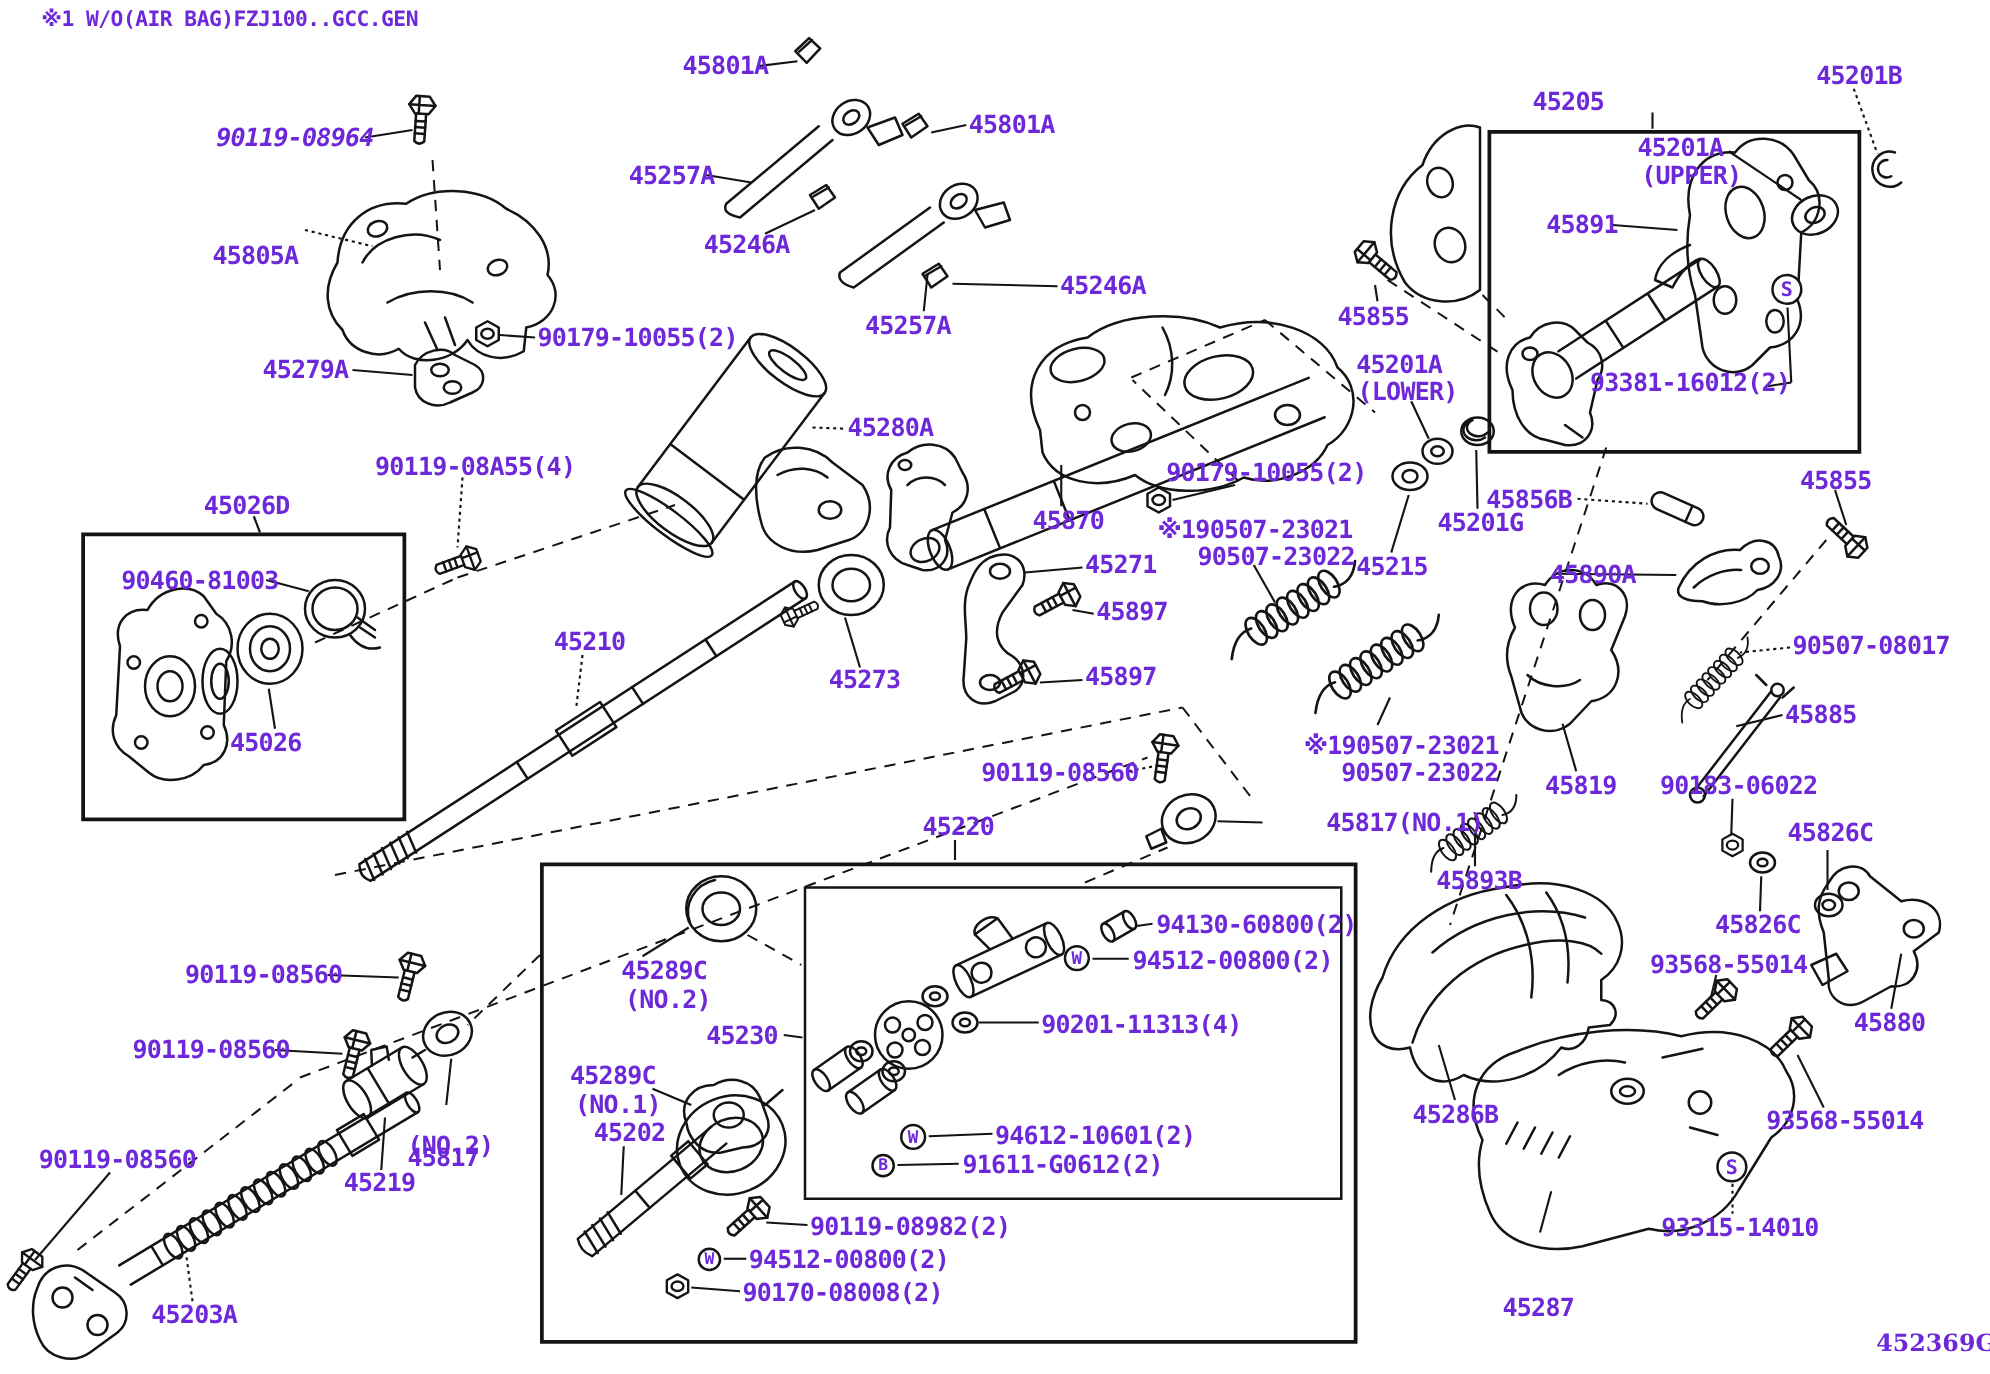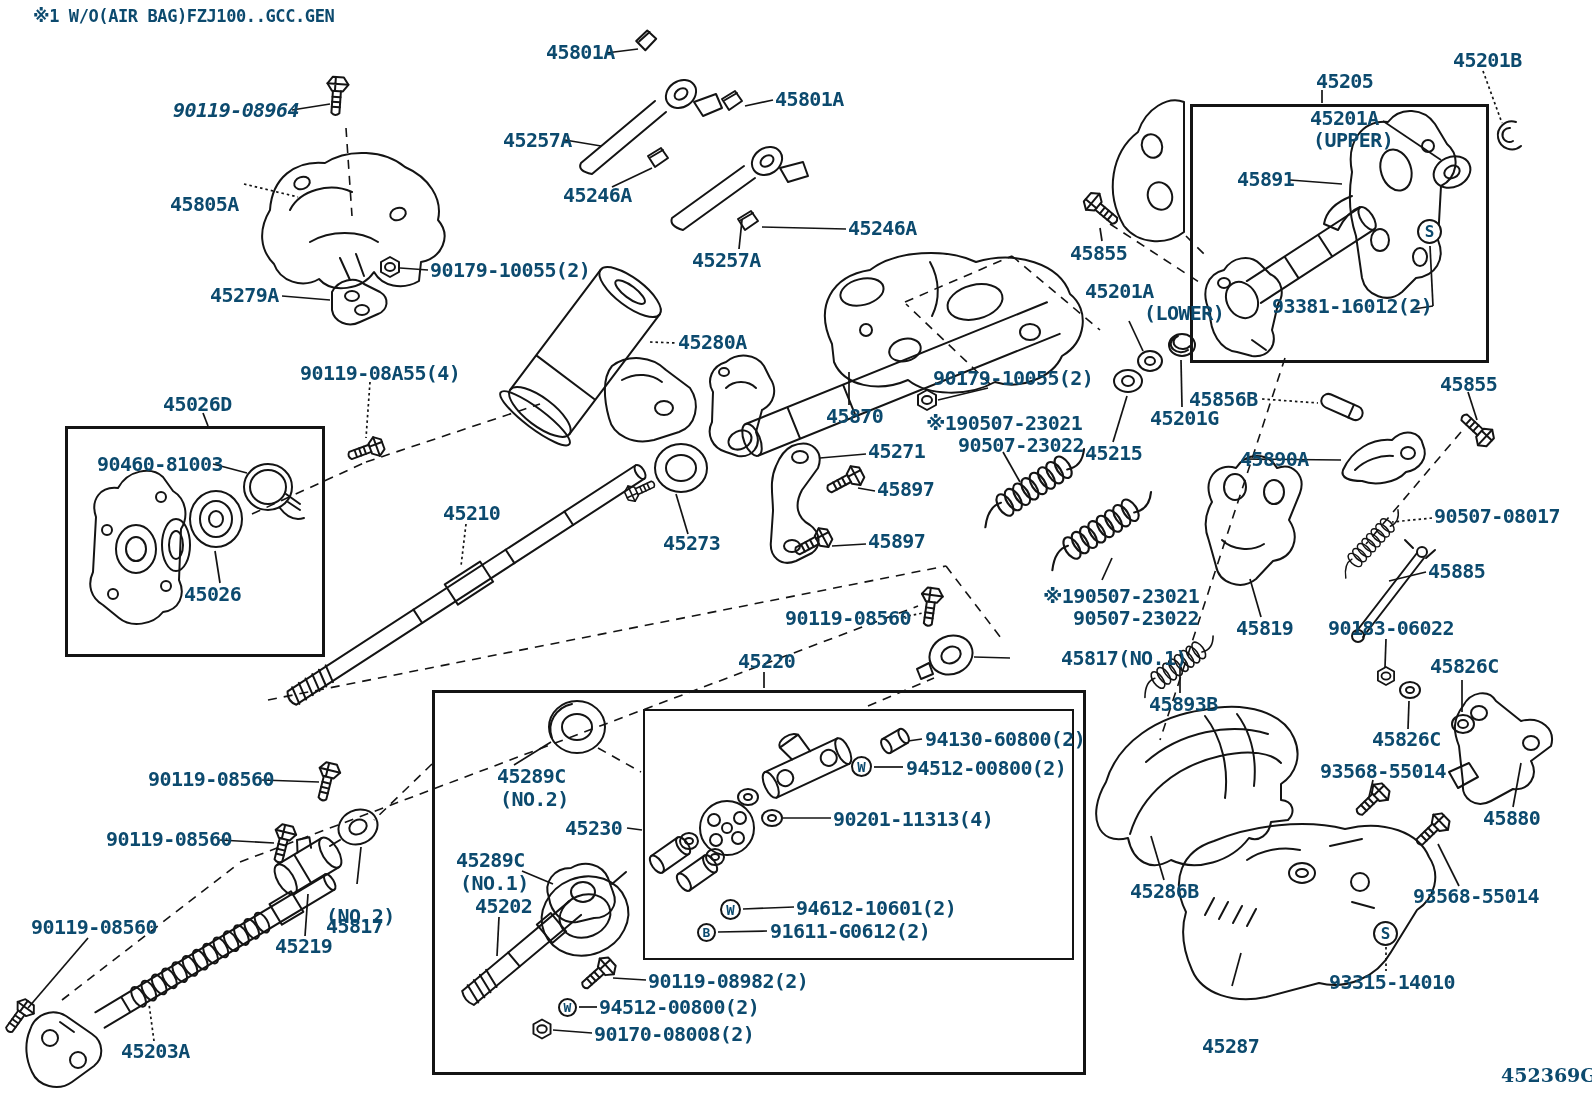--- a/index.html
+++ b/index.html
@@ -1,17 +1,17 @@
 <!DOCTYPE html>
 <html><head>
 <meta charset="utf-8">
 <style>
   html,body{margin:0;padding:0;background:#fff;}
   #canvas{position:relative;width:1592px;height:1099px;background:#ffffff;overflow:hidden;
-          font-family:"DejaVu Sans Mono","DejaVu Sans",monospace;color:#0c4a6e;}
+          font-family:"DejaVu Sans Mono","DejaVu Sans",monospace;color:#6d28d9;}
   #art{position:absolute;left:0;top:0;}
   .ink{stroke:#141414;fill:none;stroke-width:2;stroke-linecap:round;stroke-linejoin:round;}
   .lead{stroke:#141414;stroke-width:1.7;}
   .dot{stroke:#141414;stroke-width:1.7;stroke-dasharray:2.5 3;}
   .dash{stroke:#141414;stroke-width:1.6;stroke-dasharray:9 7;}
   .lbl{position:absolute;font-weight:bold;font-size:20px;line-height:1;letter-spacing:-0.6px;white-space:pre;}
   .lbl.small{font-size:17px;letter-spacing:-0.4px;}
   .lbl.serif{font-family:"DejaVu Serif","Liberation Serif",serif;font-size:19px;font-weight:bold;letter-spacing:0;}
   .marker{position:absolute;border:2.5px solid #141414;border-radius:50%;background:#fff;
           display:flex;align-items:center;justify-content:center;font-weight:bold;}
@@ -549,22 +549,22 @@
     <div class="lbl" style="left: 868px; top: 441px;">45271</div>
     <div class="lbl" style="left: 877px; top: 479px;">45897</div>
     <div class="lbl" style="left: 868px; top: 531px;">45897</div>
     <div class="lbl" style="left: 926px; top: 413px;">※190507-23021</div>
     <div class="lbl" style="left: 958px; top: 435px;">90507-23022</div>
     <div class="lbl" style="left: 1085px; top: 443px;">45215</div>
     <div class="lbl" style="left: 1150px; top: 408px;">45201G</div>
     <div class="lbl" style="left: 1189px; top: 389px;">45856B</div>
     <div class="lbl" style="left: 1070px; top: 243px;">45855</div>
     <div class="lbl" style="left: 1085px; top: 281px;">45201A</div>
-    <div class="lbl" style="left: 1144px; top: 303px;">(LOWER)</div>
-    <div class="lbl" style="left: 1316px; top: 71px; text-align: center;">45205</div>
+    <div class="lbl" style="left: 1086px; top: 303px;">(LOWER)</div>
+    <div class="lbl" style="left: 1226px; top: 71px; text-align: center;">45205</div>
     <div class="lbl" style="left: 1310px; top: 108px;">45201A</div>
     <div class="lbl" style="left: 1313px; top: 130px;">(UPPER)</div>
     <div class="lbl" style="left: 1237px; top: 169px;">45891</div>
     <div class="lbl" style="left: 1252px; top: 296px; margin-left: 20px;">93381-16012(2)</div>
     <div class="lbl" style="left: 1453px; top: 50px;">45201B</div>
     <div class="lbl" style="left: 1440px; top: 374px;">45855</div>
     <div class="lbl" style="left: 1240px; top: 449px;">45890A</div>
     <div class="lbl" style="left: 1434px; top: 506px;">90507-08017</div>
     <div class="lbl" style="left: 1428px; top: 561px;">45885</div>
     <div class="lbl" style="left: 1236px; top: 618px;">45819</div>

